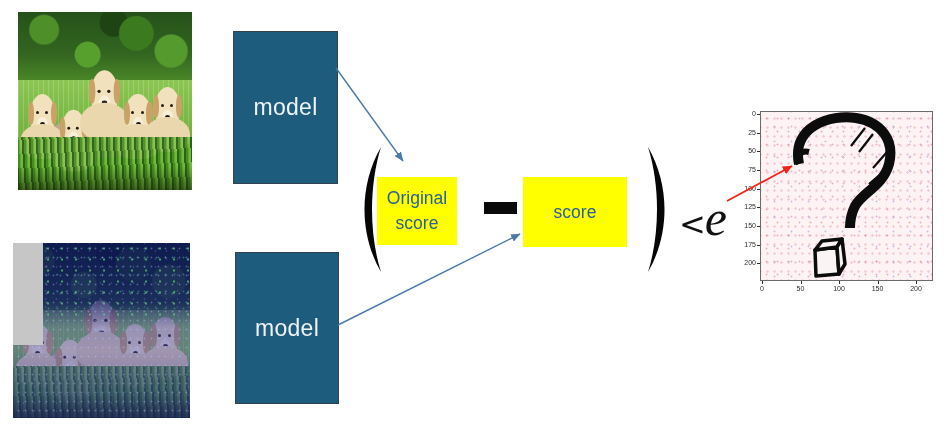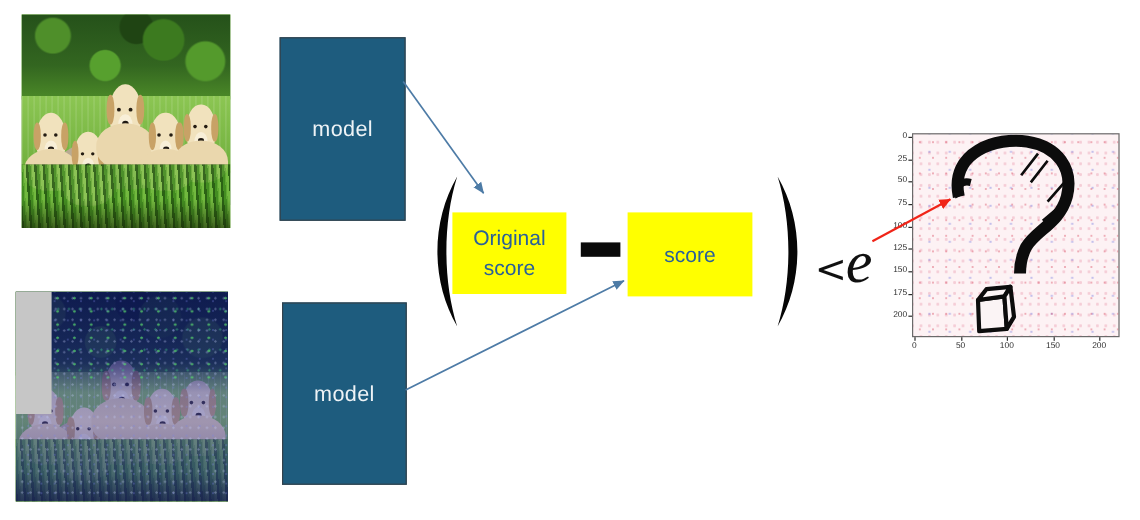--- a/index.html
+++ b/index.html
@@ -51,28 +51,28 @@
     background-size:14px 11px, 9px 17px;background-position:0 0,4px 6px;}
   .noise-dots{position:absolute;inset:0;
     background:
       radial-gradient(circle, rgba(200,210,255,0.35) 0 0.7px, transparent 1.2px),
       radial-gradient(circle, rgba(120,130,230,0.3) 0 0.7px, transparent 1.2px);
     background-size:7px 9px, 11px 8px;background-position:2px 1px,5px 4px;}
   .occluder{position:absolute;left:0;top:0;width:30px;height:102px;background:#c6c6c6;}
   
   .model-box{position:absolute;background:#1e5c7e;border:1.5px solid #33424c;
     display:flex;align-items:center;justify-content:center;
-    color:#eef3f6;font-size:18px;letter-spacing:0.3px;}
+    color:#eef3f6;font-size:23px;letter-spacing:0.3px;}
   #model-top{left:233px;top:31px;width:103px;height:151px;}
   #model-bottom{left:235px;top:252px;width:102px;height:150px;}
   
   .score-box{position:absolute;background:#ffff00;color:#2a6099;
     display:flex;flex-direction:column;align-items:center;justify-content:center;
     font-size:17.5px;line-height:25px;text-align:center;}
-  #score-original{left:377px;top:177px;width:95px;height:68px;justify-content:center;}
+  #score-original{left:377px;top:177px;width:80px;height:68px;justify-content:center;}
   #score-perturbed{left:523px;top:177px;width:104px;height:70px;}
   
   .paren{position:absolute;width:28px;height:125px;}
   #paren-open{left:355px;top:147px;}
   #paren-close{left:646px;top:147px;}
   #minus-bar{position:absolute;left:484px;top:202px;width:33px;height:12px;background:#0a0a0a;}
   #lt-e{position:absolute;left:679px;top:189px;display:flex;align-items:baseline;color:#101010;}
   #lt-sign{font-family:"DejaVu Sans",sans-serif;font-size:32px;font-weight:500;}
   #epsilon{font-family:"Liberation Serif",serif;font-style:italic;font-size:50px;margin-left:-1px;}
   

